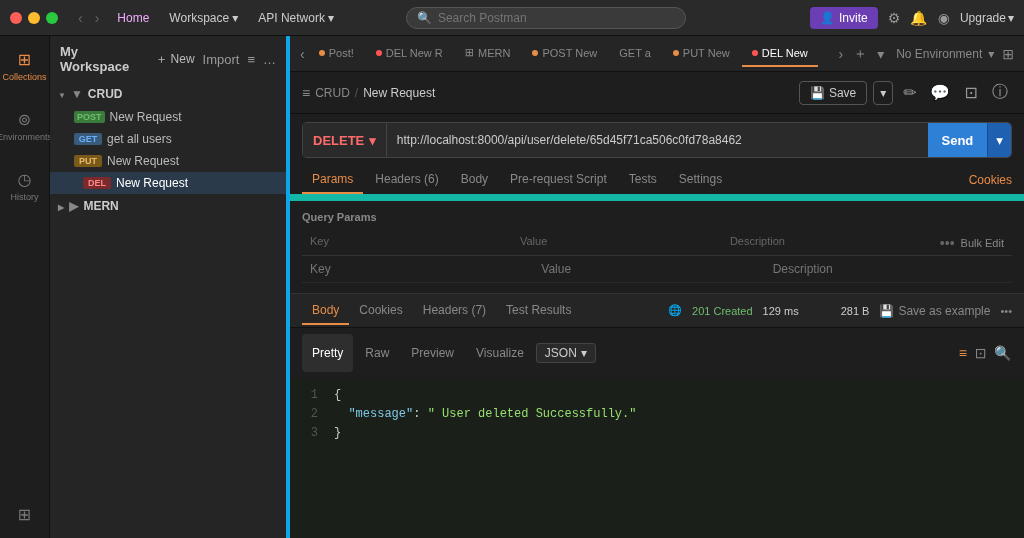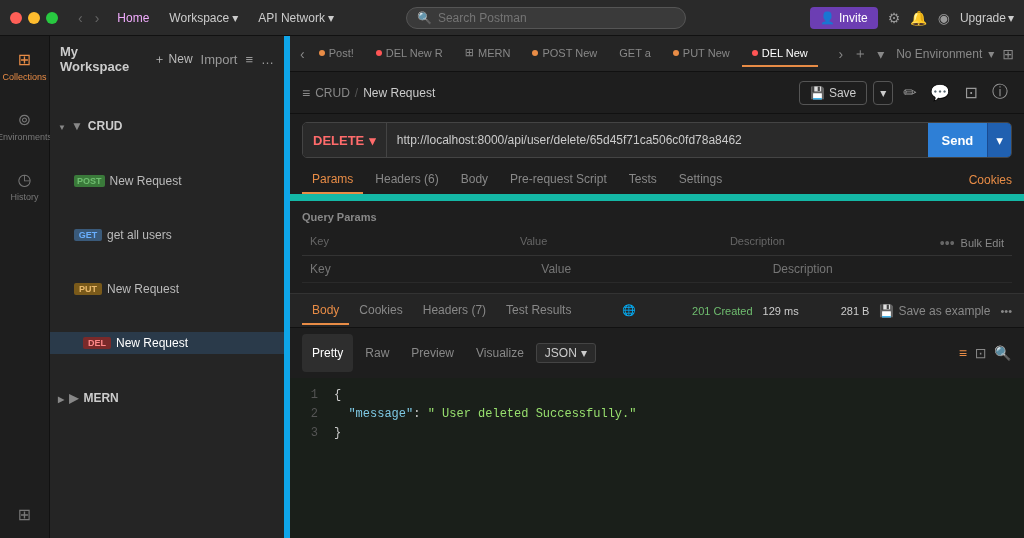--- a/index.html
+++ b/index.html
@@ -127,24 +127,23 @@
       border-radius: 4px;
     }
     .sidebar-icon.active { color: #e88c46; }
     .sidebar-icon .icon-sym { font-size: 16px; }
     .sidebar-icon-label { font-size: 9px; }
 
     
     .file-tree {
       width: 240px;
       background: #252525;
-      border-right: 6px solid #0ea5e9;
+      border-right: 4px solid #0ea5e9;
       display: flex;
       flex-direction: column;
-      gap: 32px;
     }
     .file-tree-header {
       display: flex;
       align-items: center;
       padding: 8px 10px;
       gap: 8px;
     }
     .file-tree-header .new-btn {
       display: flex; align-items: center; gap: 3px;
       background: none; border: none; color: #bbb; cursor: pointer; font-size: 12px;
@@ -422,21 +421,21 @@
       border-bottom: 2px solid transparent;
     }
     .resp-tab.active { color: #e88c46; border-bottom: 2px solid #e88c46; }
     .resp-meta {
       margin-left: auto;
       display: flex;
       align-items: center;
       gap: 10px;
       font-size: 11px;
     }
-    .resp-status { color: #6fbd6f; margin-left: 46px; }
+    .resp-status { color: #6fbd6f; }
     .resp-time { color: #ccc; }
     .resp-size { color: #ccc; margin-left: 32px; }
     .resp-save {
       display: flex; align-items: center; gap: 4px;
       background: none; border: none; color: #888; cursor: pointer; font-size: 12px;
     }
     .resp-more { color: #888; cursor: pointer; }
 
     
     .resp-sub-tabs {

